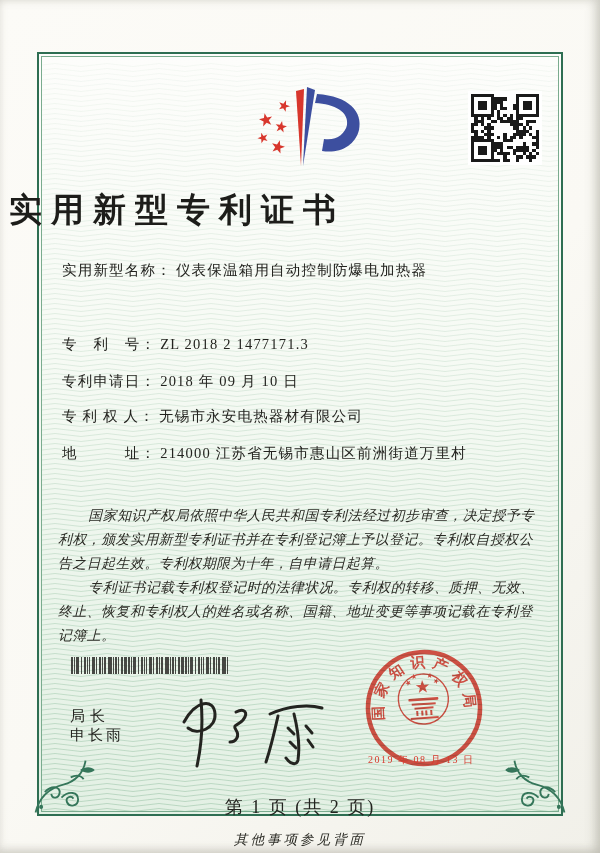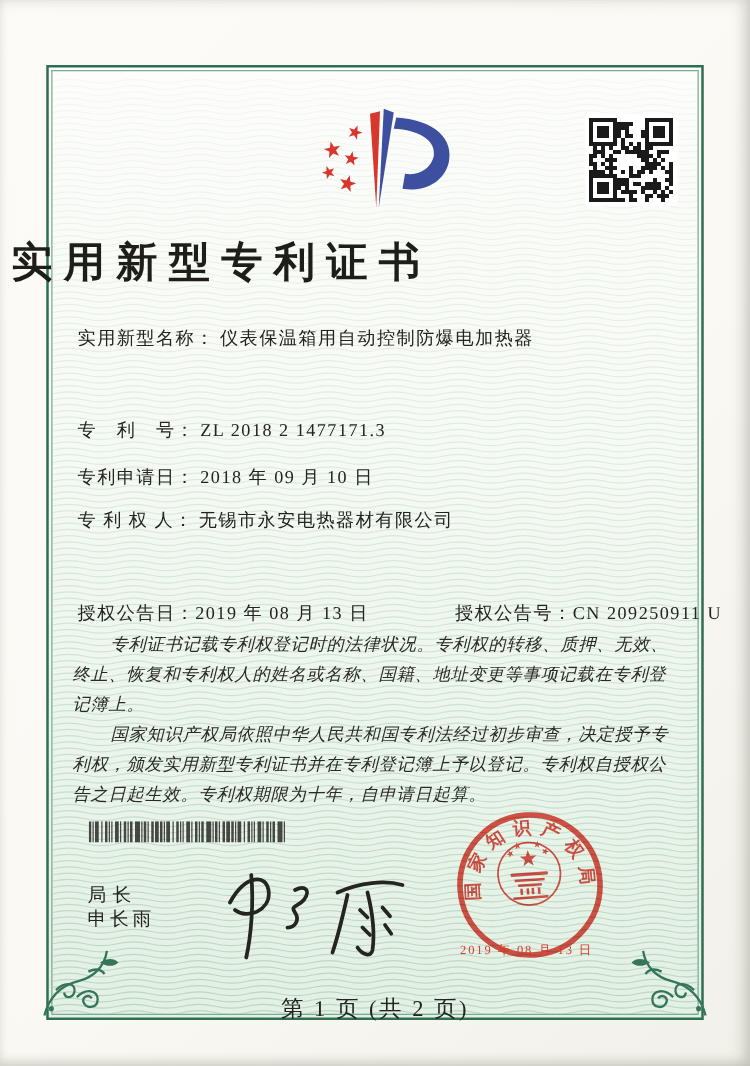--- a/index.html
+++ b/index.html
@@ -475,28 +475,27 @@
     </div>
     <div class="field-row" style="top:335px">
       <span>专　利　号：</span><span class="fvalue">ZL 2018 2 1477171.3</span>
     </div>
     <div class="field-row" style="top:372px">
       <span>专利申请日：</span><span class="fvalue">2018 年 09 月 10 日</span>
     </div>
     <div class="field-row" style="top:407px">
       <span>专 利 权 人：</span><span class="fvalue">无锡市永安电热器材有限公司</span>
     </div>
-    <div class="field-row" style="top:481px">
-      <span>授权公告日：2019 年 08 月 13 日</span>
-      <span class="grant-no">授权公告号：CN 209250911 U</span>
+    <div class="field-row" style="top:444px">
+      <span>地　　　址：</span><span class="fvalue">214000 江苏省无锡市惠山区前洲街道万里村</span>
     </div>
 
     <div class="paras">
+      <p>国家知识产权局依照中华人民共和国专利法经过初步审查，决定授予专利权，颁发实用新型专利证书并在专利登记簿上予以登记。专利权自授权公告之日起生效。专利权期限为十年，自申请日起算。</p>
       <p>专利证书记载专利权登记时的法律状况。专利权的转移、质押、无效、终止、恢复和专利权人的姓名或名称、国籍、地址变更等事项记载在专利登记簿上。</p>
-      <p>国家知识产权局依照中华人民共和国专利法经过初步审查，决定授予专利权，颁发实用新型专利证书并在专利登记簿上予以登记。专利权自授权公告之日起生效。专利权期限为十年，自申请日起算。</p>
     </div>
 
     <svg class="barcode" width="157" height="17" viewBox="0 0 157 17">
       <line x1="0" y1="8.5" x2="157" y2="8.5" stroke="#2b2b28" stroke-width="17" stroke-dasharray="2 1 1 1 3 2 1 2 2 1 1 1 1 2 3 1 1 2 2 1 1 1 2 2 4 1 1 1 2 1 1 2 2 1 3 1"></line>
     </svg>
 
     <div class="signer-title">局长</div>
     <div class="signer-name">申长雨</div>
 
     <svg class="signature" width="175" height="100" viewBox="0 0 175 100" fill="none" stroke="#242420" stroke-width="3" stroke-linecap="round">
@@ -531,20 +530,21 @@
         <rect x="54" y="64.5" width="2" height="5"></rect>
         <rect x="59" y="64.5" width="2" height="5"></rect>
         <rect x="63" y="64.5" width="2" height="5"></rect>
         <rect x="68" y="64.5" width="2" height="5"></rect>
         <rect x="48" y="71" width="28" height="2"></rect>
       </g>
     </svg>
     <div class="seal-date">2019 年 08 月 13 日</div>
 
     <div class="page-info">第 1 页 (共 2 页)</div>
+    <div class="footer-note">其他事项参见背面</div>
 
     <svg class="ornament bl" width="74" height="74" viewBox="0 0 80 80" fill="none" stroke="#35765a" stroke-width="2">
       <path d="M6,74 C10,58 20,48 36,44 C48,41 58,32 60,18"></path>
       <path d="M34,58 C42,50 52,52 52,60 C52,67 43,69 40,63 C38,58 44,55 47,59"></path>
       <path d="M16,52 C24,44 33,46 32,53 C31,59 24,60 23,54"></path>
       <path d="M54,28 C60,24 66,24 70,28 C66,32 60,32 54,28 Z" fill="#35765a" stroke="none"></path>
       <circle cx="12" cy="68" r="2.2" fill="#35765a" stroke="none"></circle>
       <path d="M44,36 C50,33 55,34 58,38"></path>
     </svg>
     <svg class="ornament br" width="74" height="74" viewBox="0 0 80 80" fill="none" stroke="#35765a" stroke-width="2">

